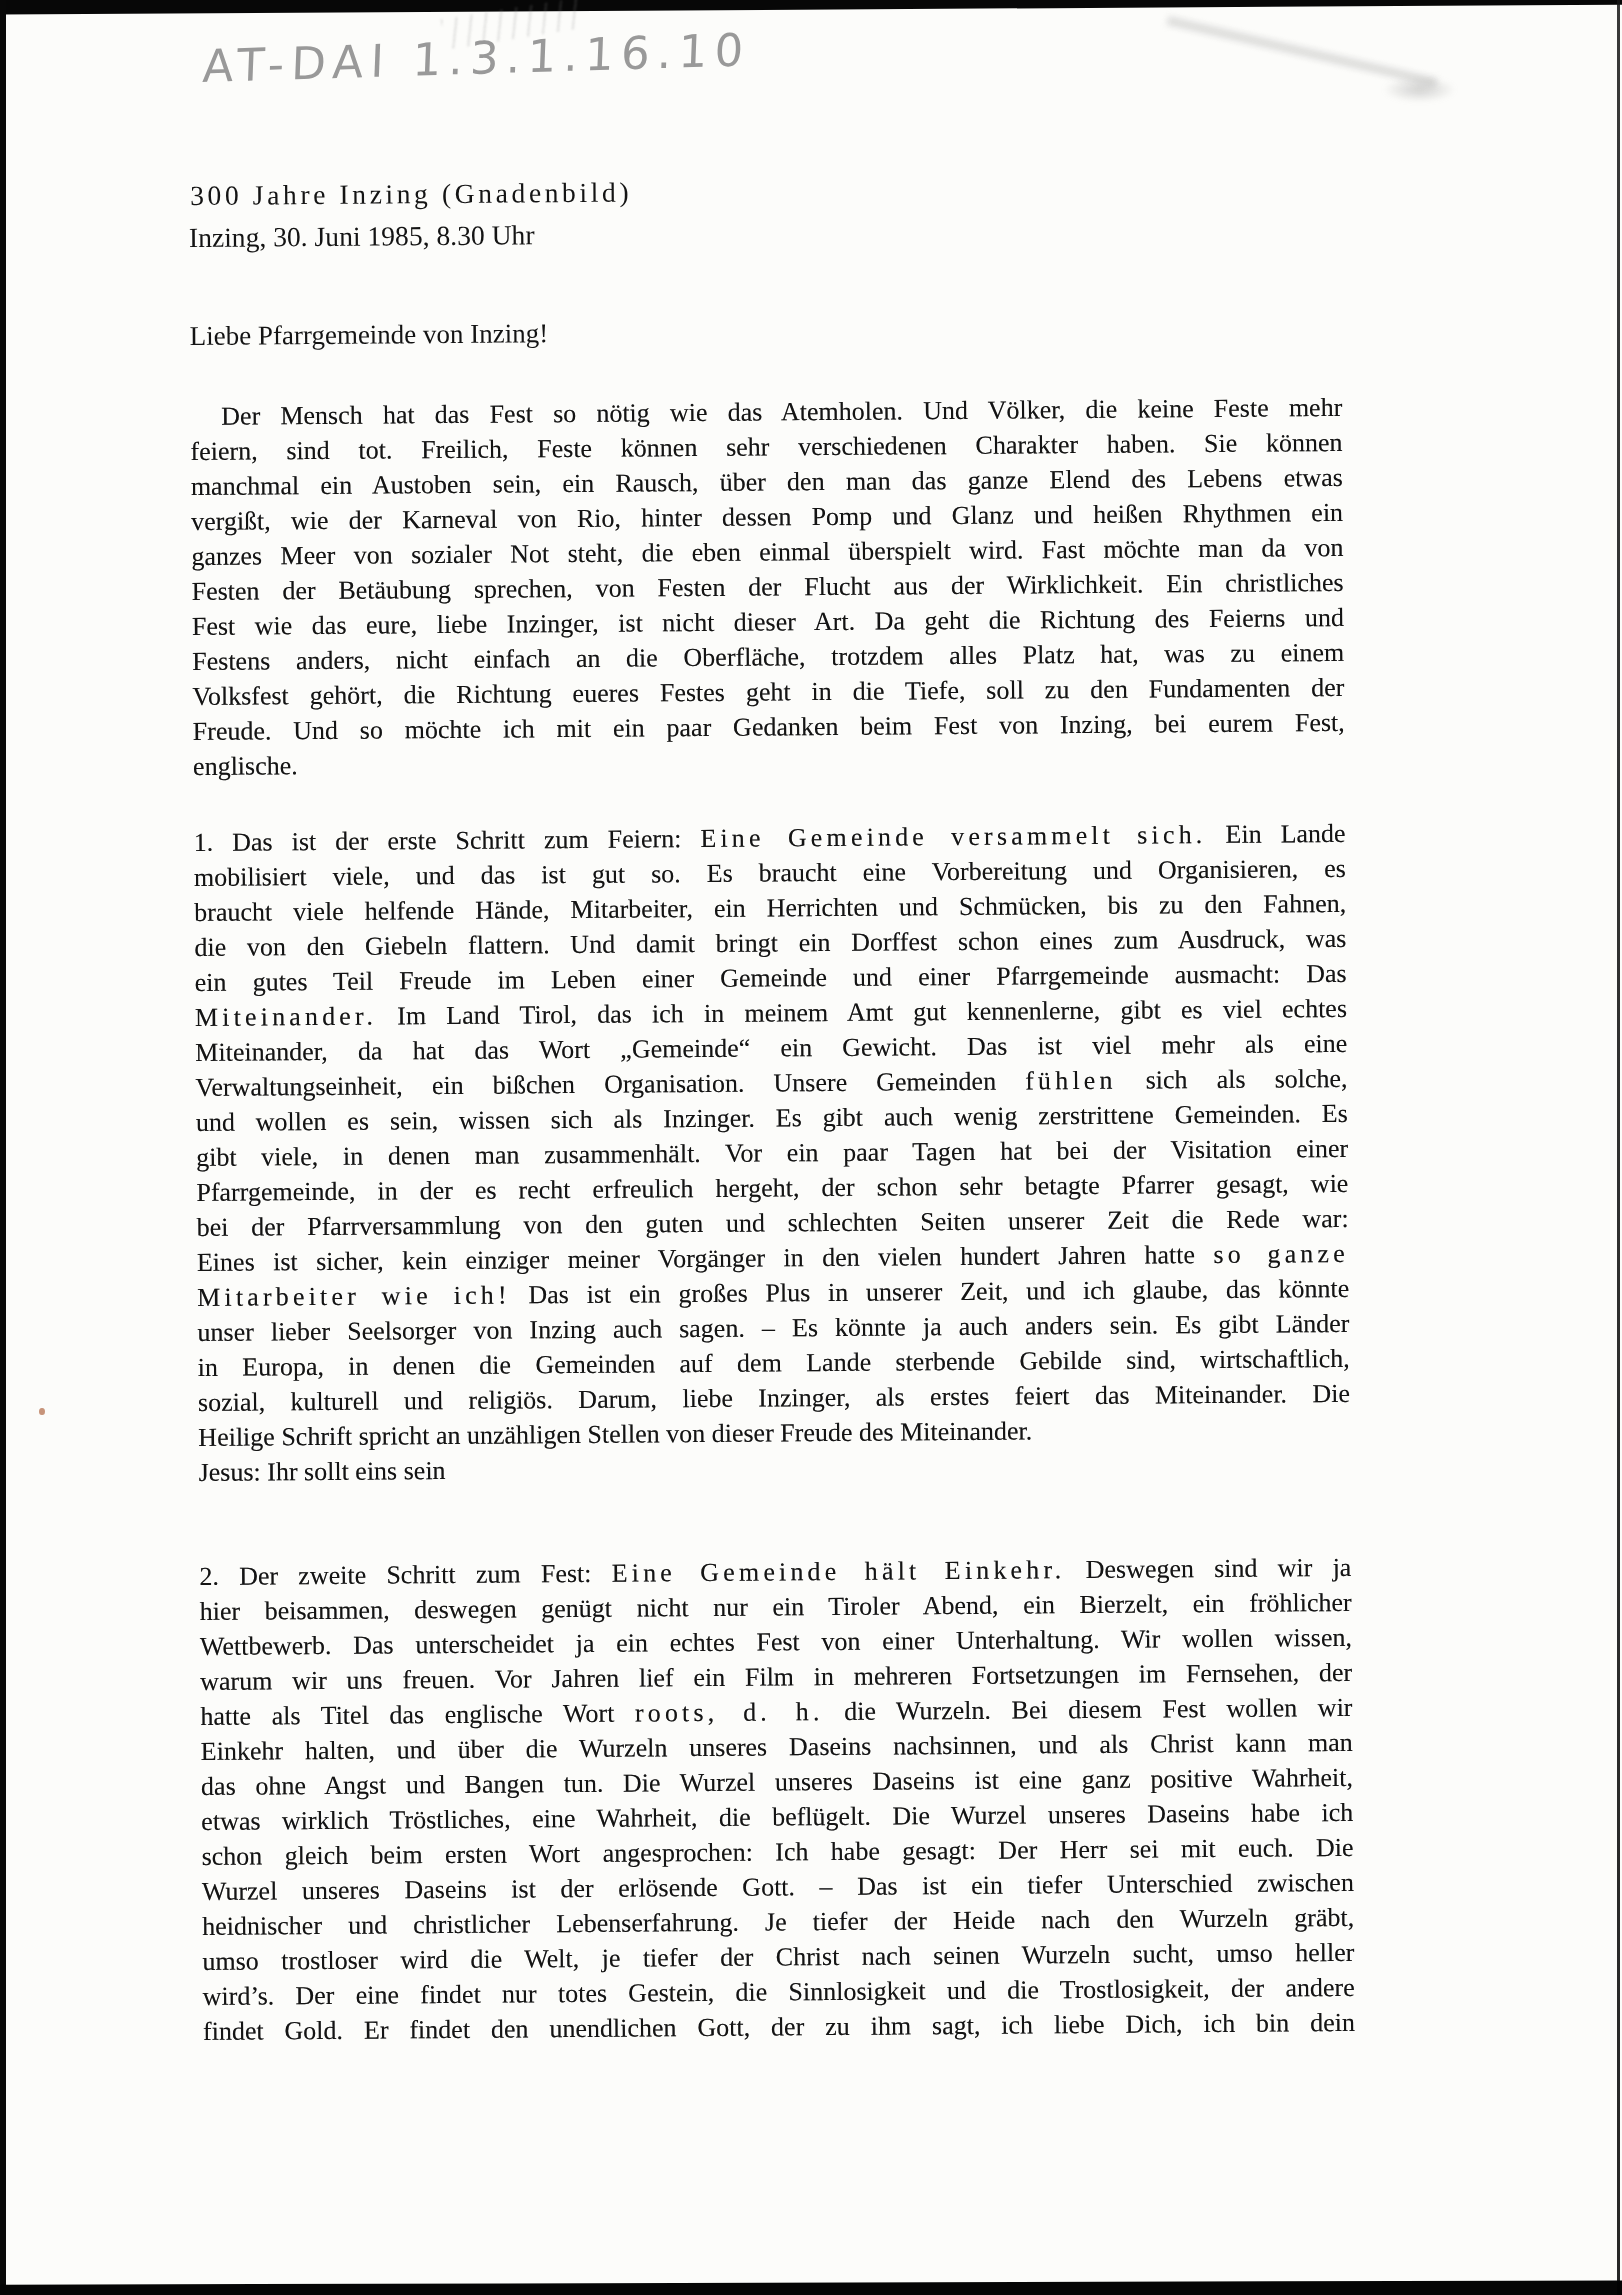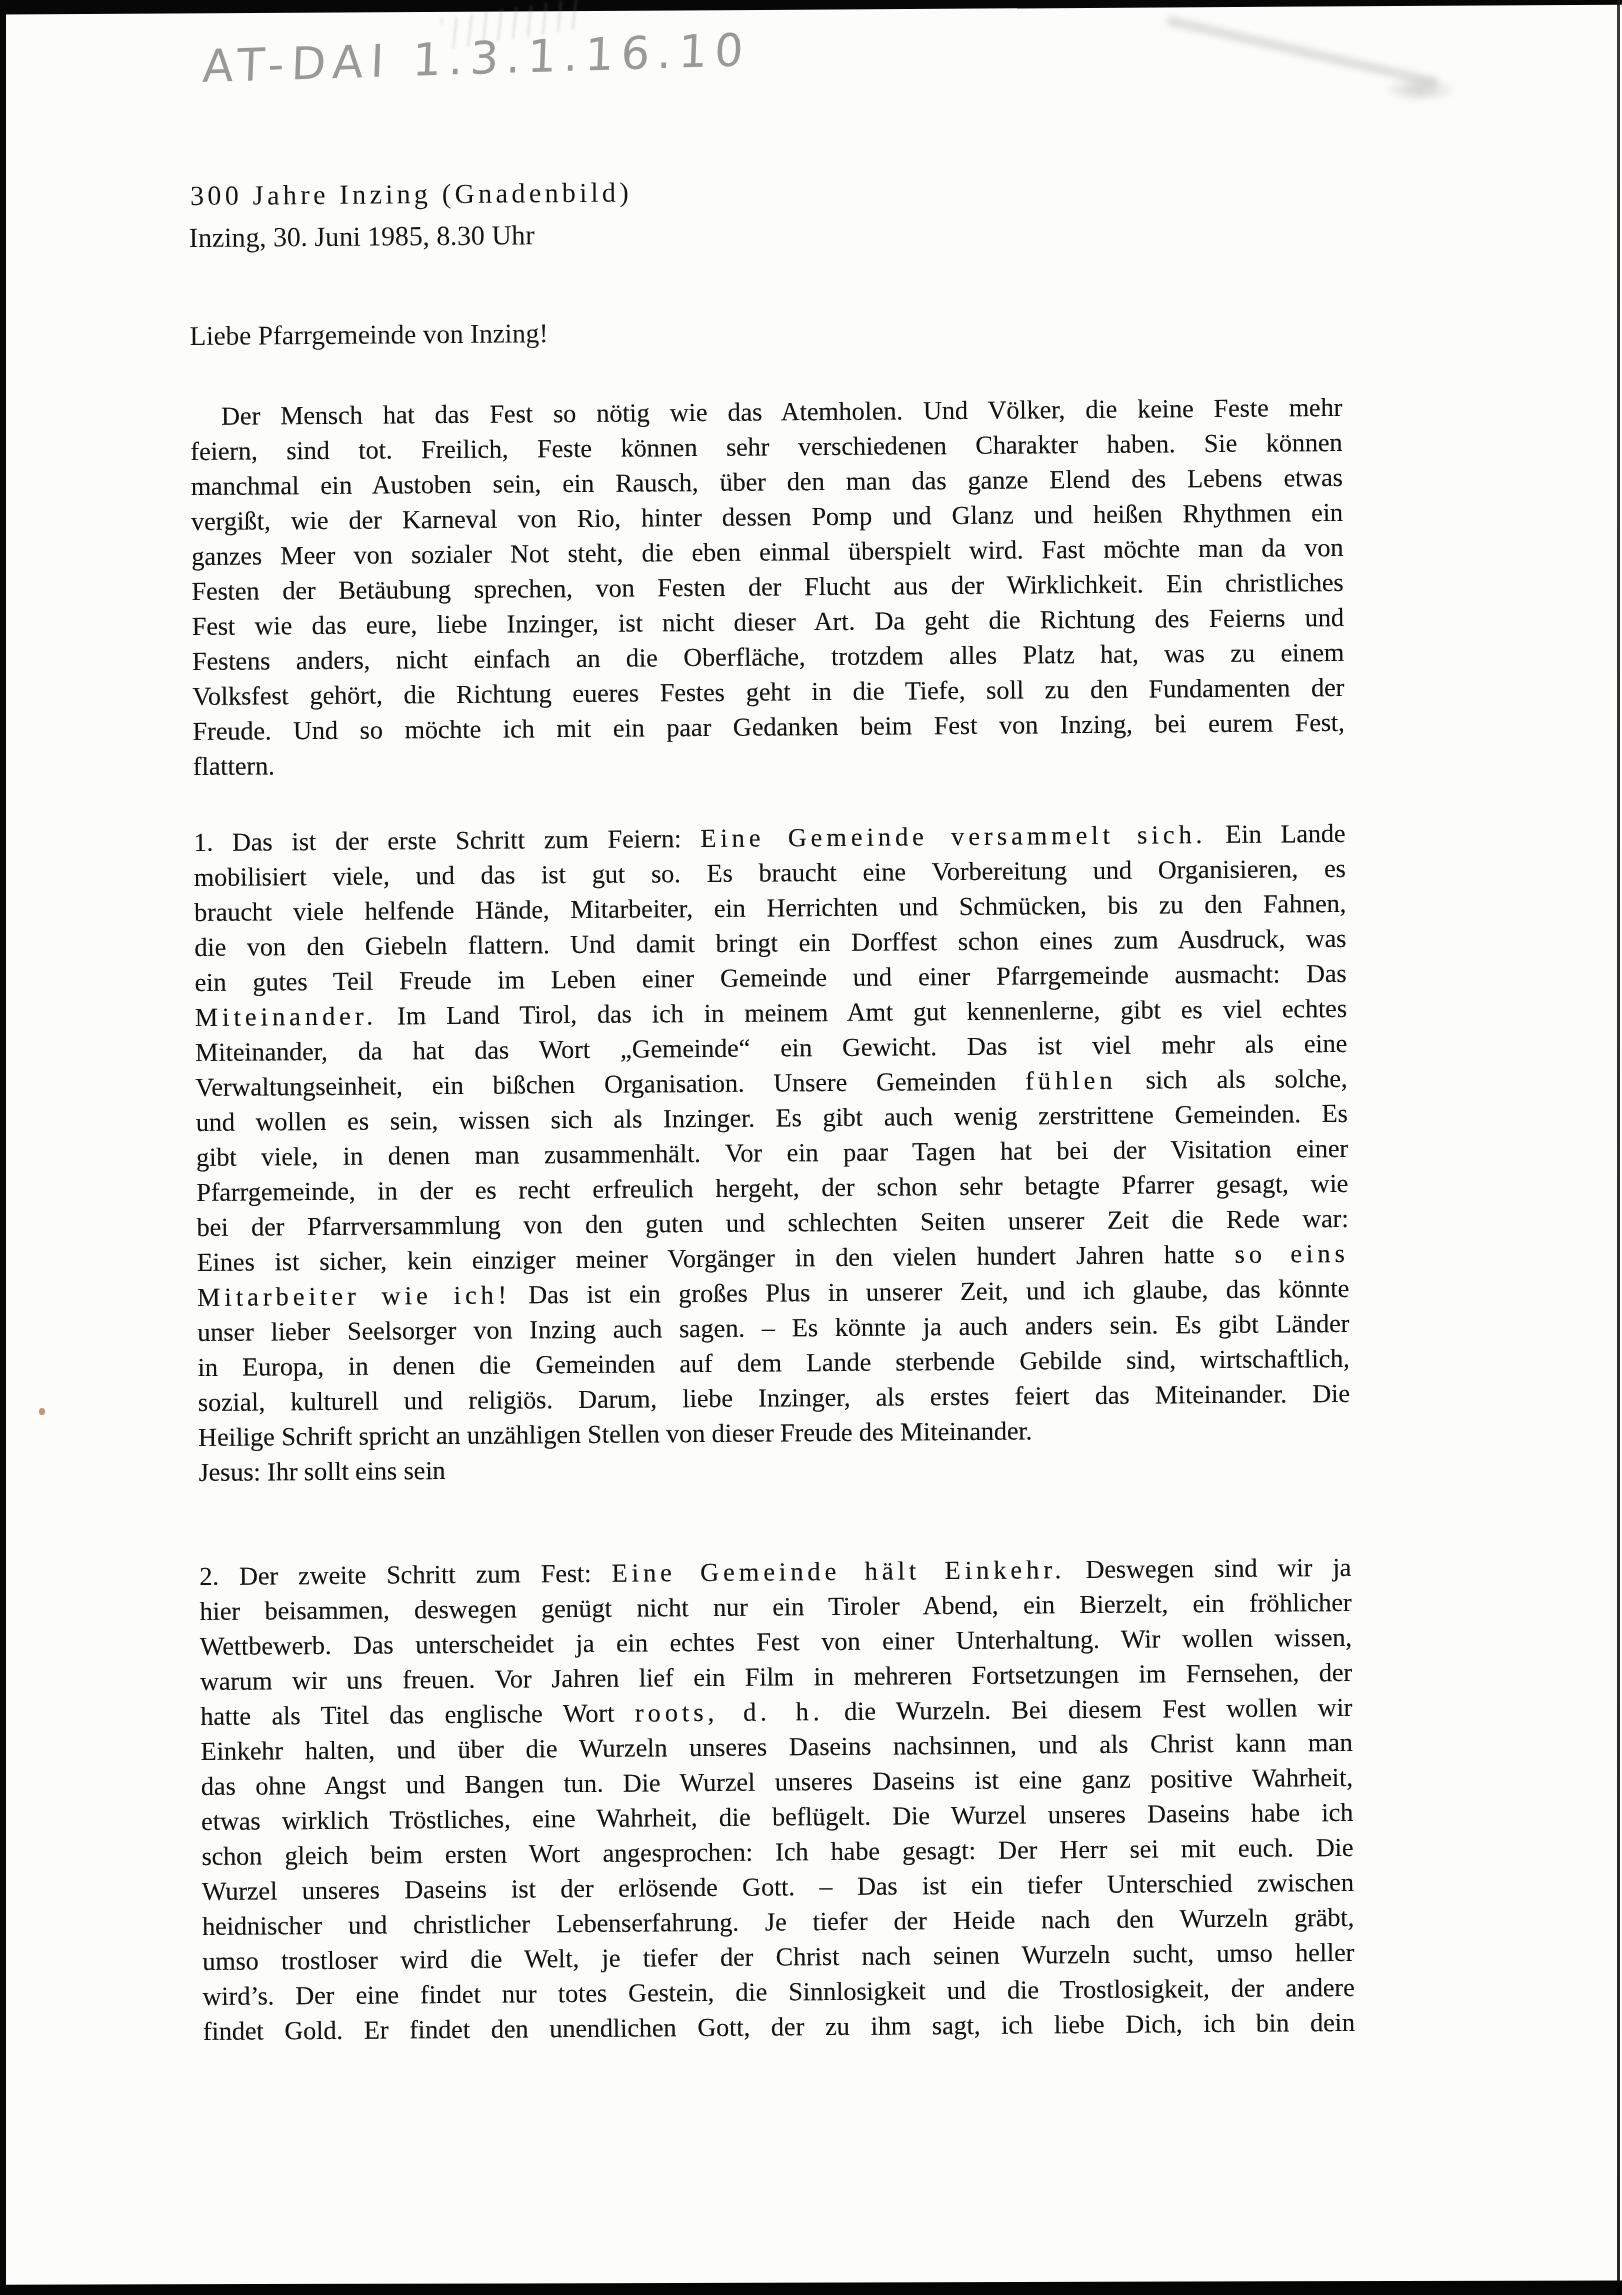--- a/index.html
+++ b/index.html
@@ -125,36 +125,36 @@
           <div class="line"><span>Der Mensch hat das Fest so nötig wie das Atemholen. Und Völker, die keine Feste mehr</span></div>
           <div class="line"><span>feiern, sind tot. Freilich, Feste können sehr verschiedenen Charakter haben. Sie können</span></div>
           <div class="line"><span>manchmal ein Austoben sein, ein Rausch, über den man das ganze Elend des Lebens etwas</span></div>
           <div class="line"><span>vergißt, wie der Karneval von Rio, hinter dessen Pomp und Glanz und heißen Rhythmen ein</span></div>
           <div class="line"><span>ganzes Meer von sozialer Not steht, die eben einmal überspielt wird. Fast möchte man da von</span></div>
           <div class="line"><span>Festen der Betäubung sprechen, von Festen der Flucht aus der Wirklichkeit. Ein christliches</span></div>
           <div class="line"><span>Fest wie das eure, liebe Inzinger, ist nicht dieser Art. Da geht die Richtung des Feierns und</span></div>
           <div class="line"><span>Festens anders, nicht einfach an die Oberfläche, trotzdem alles Platz hat, was zu einem</span></div>
           <div class="line"><span>Volksfest gehört, die Richtung eueres Festes geht in die Tiefe, soll zu den Fundamenten der</span></div>
           <div class="line"><span>Freude. Und so möchte ich mit ein paar Gedanken beim Fest von Inzing, bei eurem Fest,</span></div>
-          <div class="line short"><span>flattern.</span></div>
+          <div class="line short"><span>englische.</span></div>
         </div>
         <div class="paragraph">
           <div class="line"><span>1. Das ist der erste Schritt zum Feiern: </span><span class="spaced">Eine Gemeinde versammelt sich.</span><span> Ein Lande</span></div>
           <div class="line"><span>mobilisiert viele, und das ist gut so. Es braucht eine Vorbereitung und Organisieren, es</span></div>
           <div class="line"><span>braucht viele helfende Hände, Mitarbeiter, ein Herrichten und Schmücken, bis zu den Fahnen,</span></div>
           <div class="line"><span>die von den Giebeln flattern. Und damit bringt ein Dorffest schon eines zum Ausdruck, was</span></div>
           <div class="line"><span>ein gutes Teil Freude im Leben einer Gemeinde und einer Pfarrgemeinde ausmacht: Das</span></div>
           <div class="line"><span class="spaced">Miteinander.</span><span> Im Land Tirol, das ich in meinem Amt gut kennenlerne, gibt es viel echtes</span></div>
           <div class="line"><span>Miteinander, da hat das Wort „Gemeinde“ ein Gewicht. Das ist viel mehr als eine</span></div>
           <div class="line"><span>Verwaltungseinheit, ein bißchen Organisation. Unsere Gemeinden </span><span class="spaced">fühlen</span><span> sich als solche,</span></div>
           <div class="line"><span>und wollen es sein, wissen sich als Inzinger. Es gibt auch wenig zerstrittene Gemeinden. Es</span></div>
           <div class="line"><span>gibt viele, in denen man zusammenhält. Vor ein paar Tagen hat bei der Visitation einer</span></div>
           <div class="line"><span>Pfarrgemeinde, in der es recht erfreulich hergeht, der schon sehr betagte Pfarrer gesagt, wie</span></div>
           <div class="line"><span>bei der Pfarrversammlung von den guten und schlechten Seiten unserer Zeit die Rede war:</span></div>
-          <div class="line"><span>Eines ist sicher, kein einziger meiner Vorgänger in den vielen hundert Jahren hatte </span><span class="spaced">so eins</span></div>
+          <div class="line"><span>Eines ist sicher, kein einziger meiner Vorgänger in den vielen hundert Jahren hatte </span><span class="spaced">so ganze</span></div>
           <div class="line"><span class="spaced">Mitarbeiter wie ich!</span><span> Das ist ein großes Plus in unserer Zeit, und ich glaube, das könnte</span></div>
           <div class="line"><span>unser lieber Seelsorger von Inzing auch sagen. – Es könnte ja auch anders sein. Es gibt Länder</span></div>
           <div class="line"><span>in Europa, in denen die Gemeinden auf dem Lande sterbende Gebilde sind, wirtschaftlich,</span></div>
           <div class="line"><span>sozial, kulturell und religiös. Darum, liebe Inzinger, als erstes feiert das Miteinander. Die</span></div>
           <div class="line short"><span>Heilige Schrift spricht an unzähligen Stellen von dieser Freude des Miteinander.</span></div>
           <div class="line short"><span>Jesus: Ihr sollt eins sein</span></div>
         </div>
         <div class="paragraph">
           <div class="line"><span>2. Der zweite Schritt zum Fest: </span><span class="spaced">Eine Gemeinde hält Einkehr.</span><span> Deswegen sind wir ja</span></div>
           <div class="line"><span>hier beisammen, deswegen genügt nicht nur ein Tiroler Abend, ein Bierzelt, ein fröhlicher</span></div>

